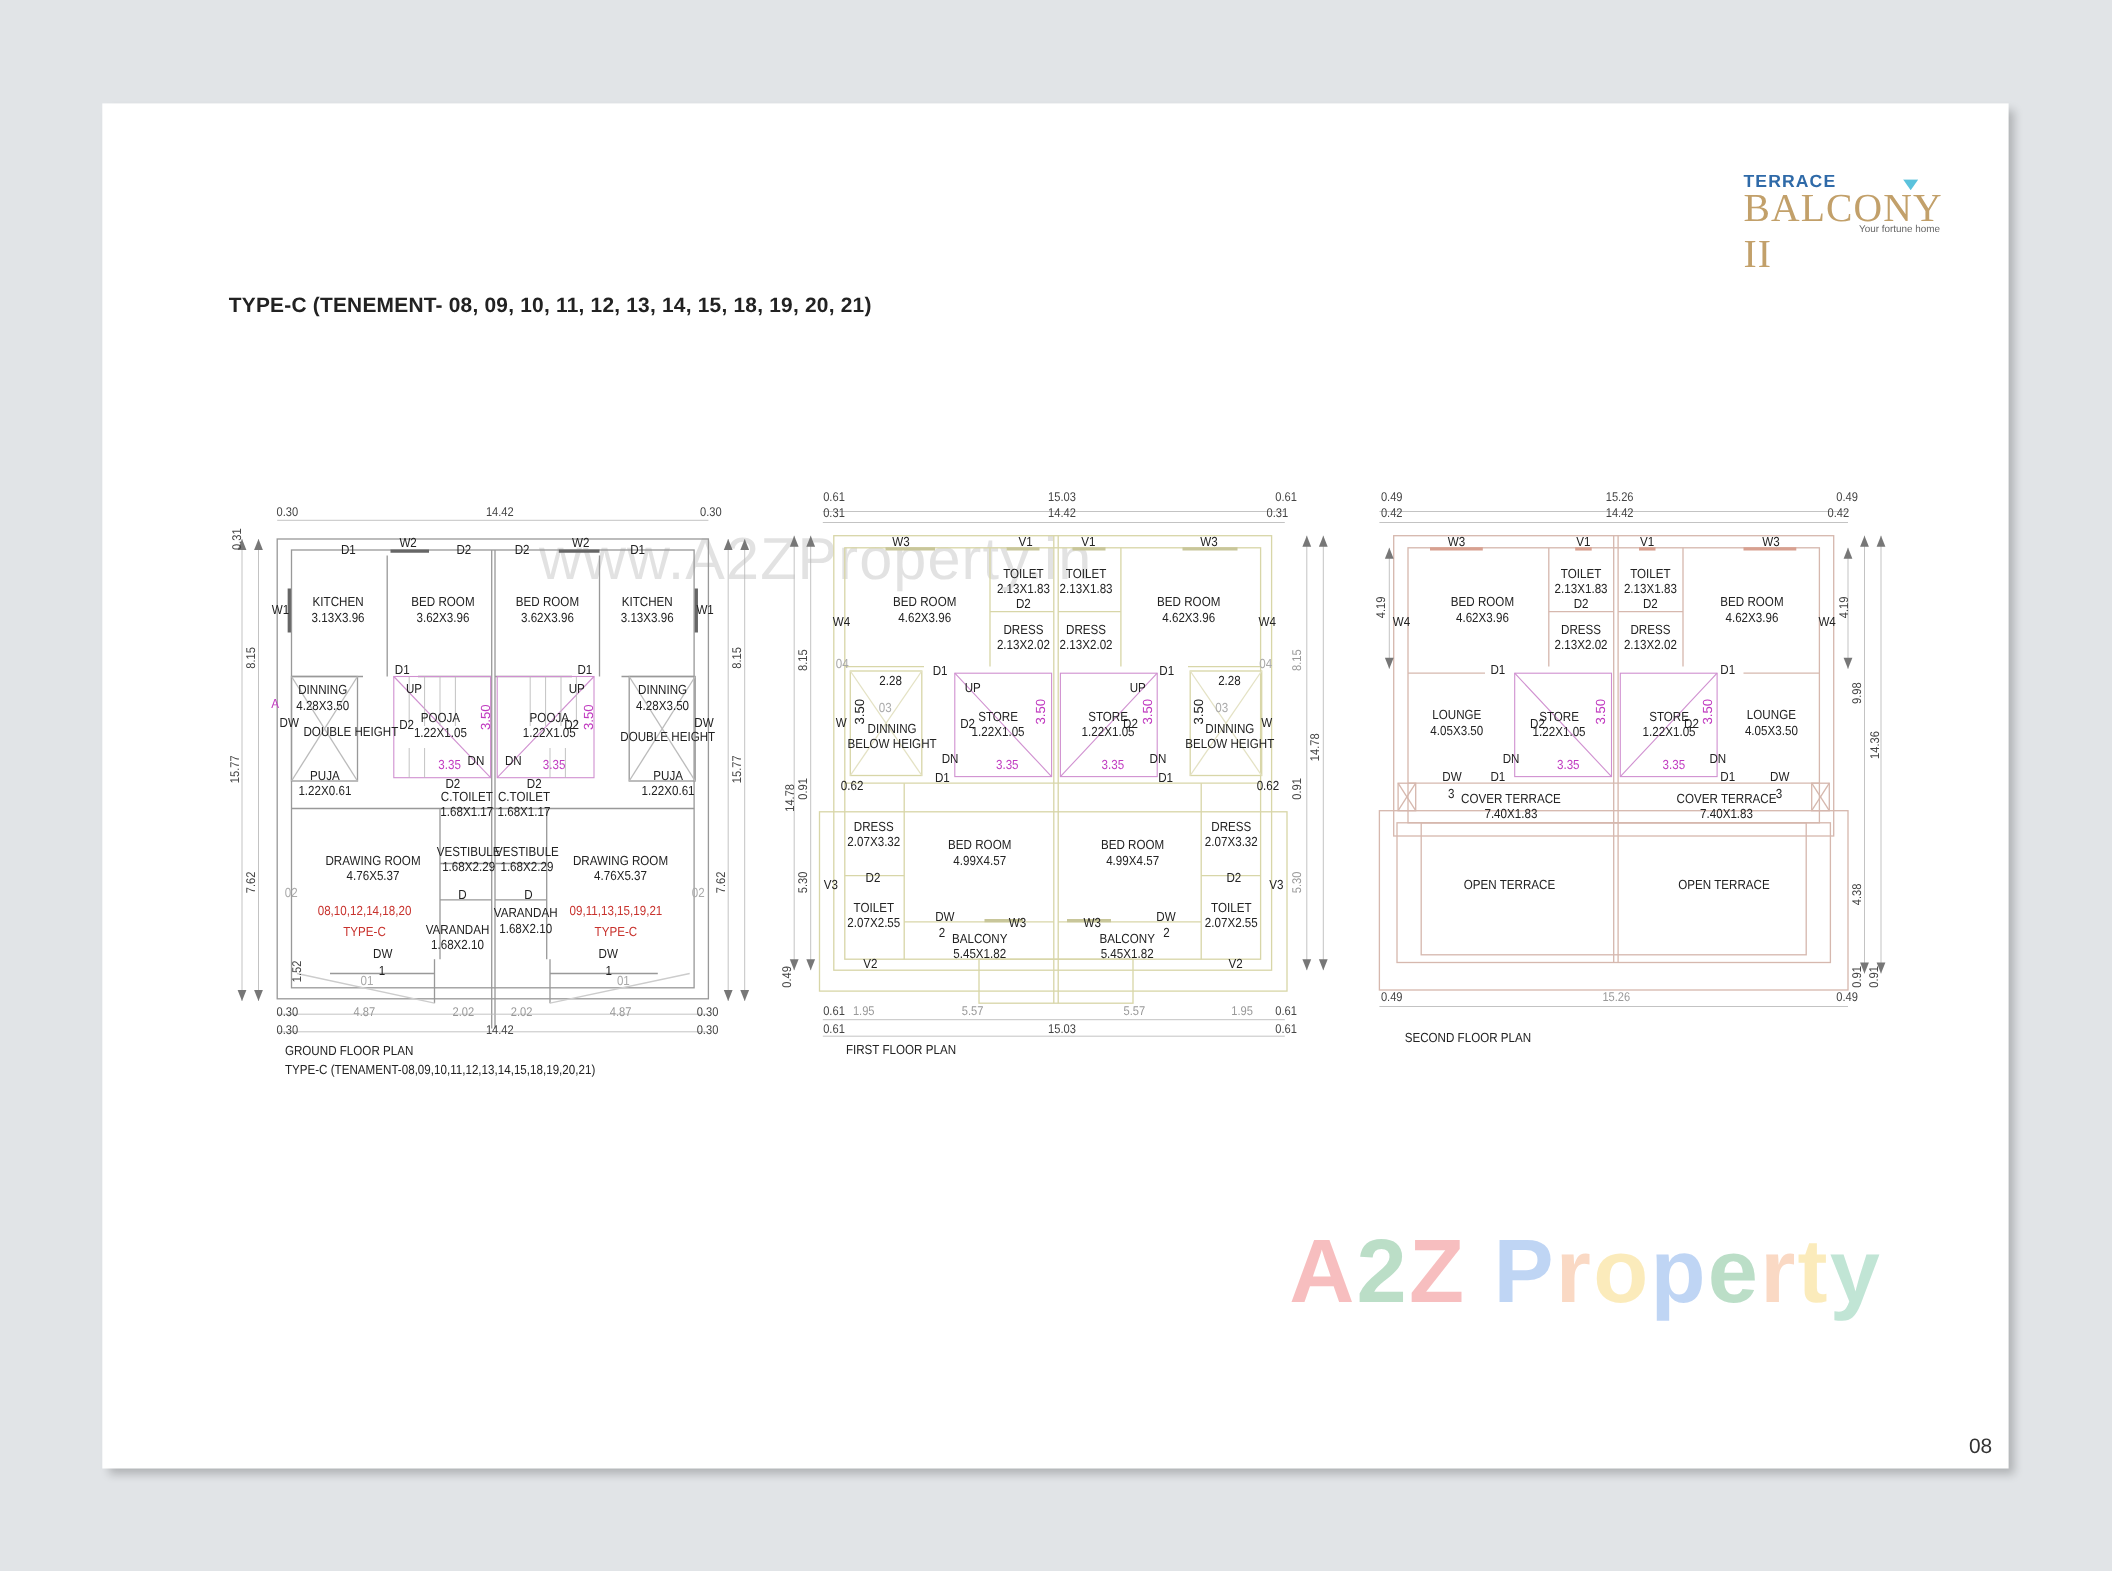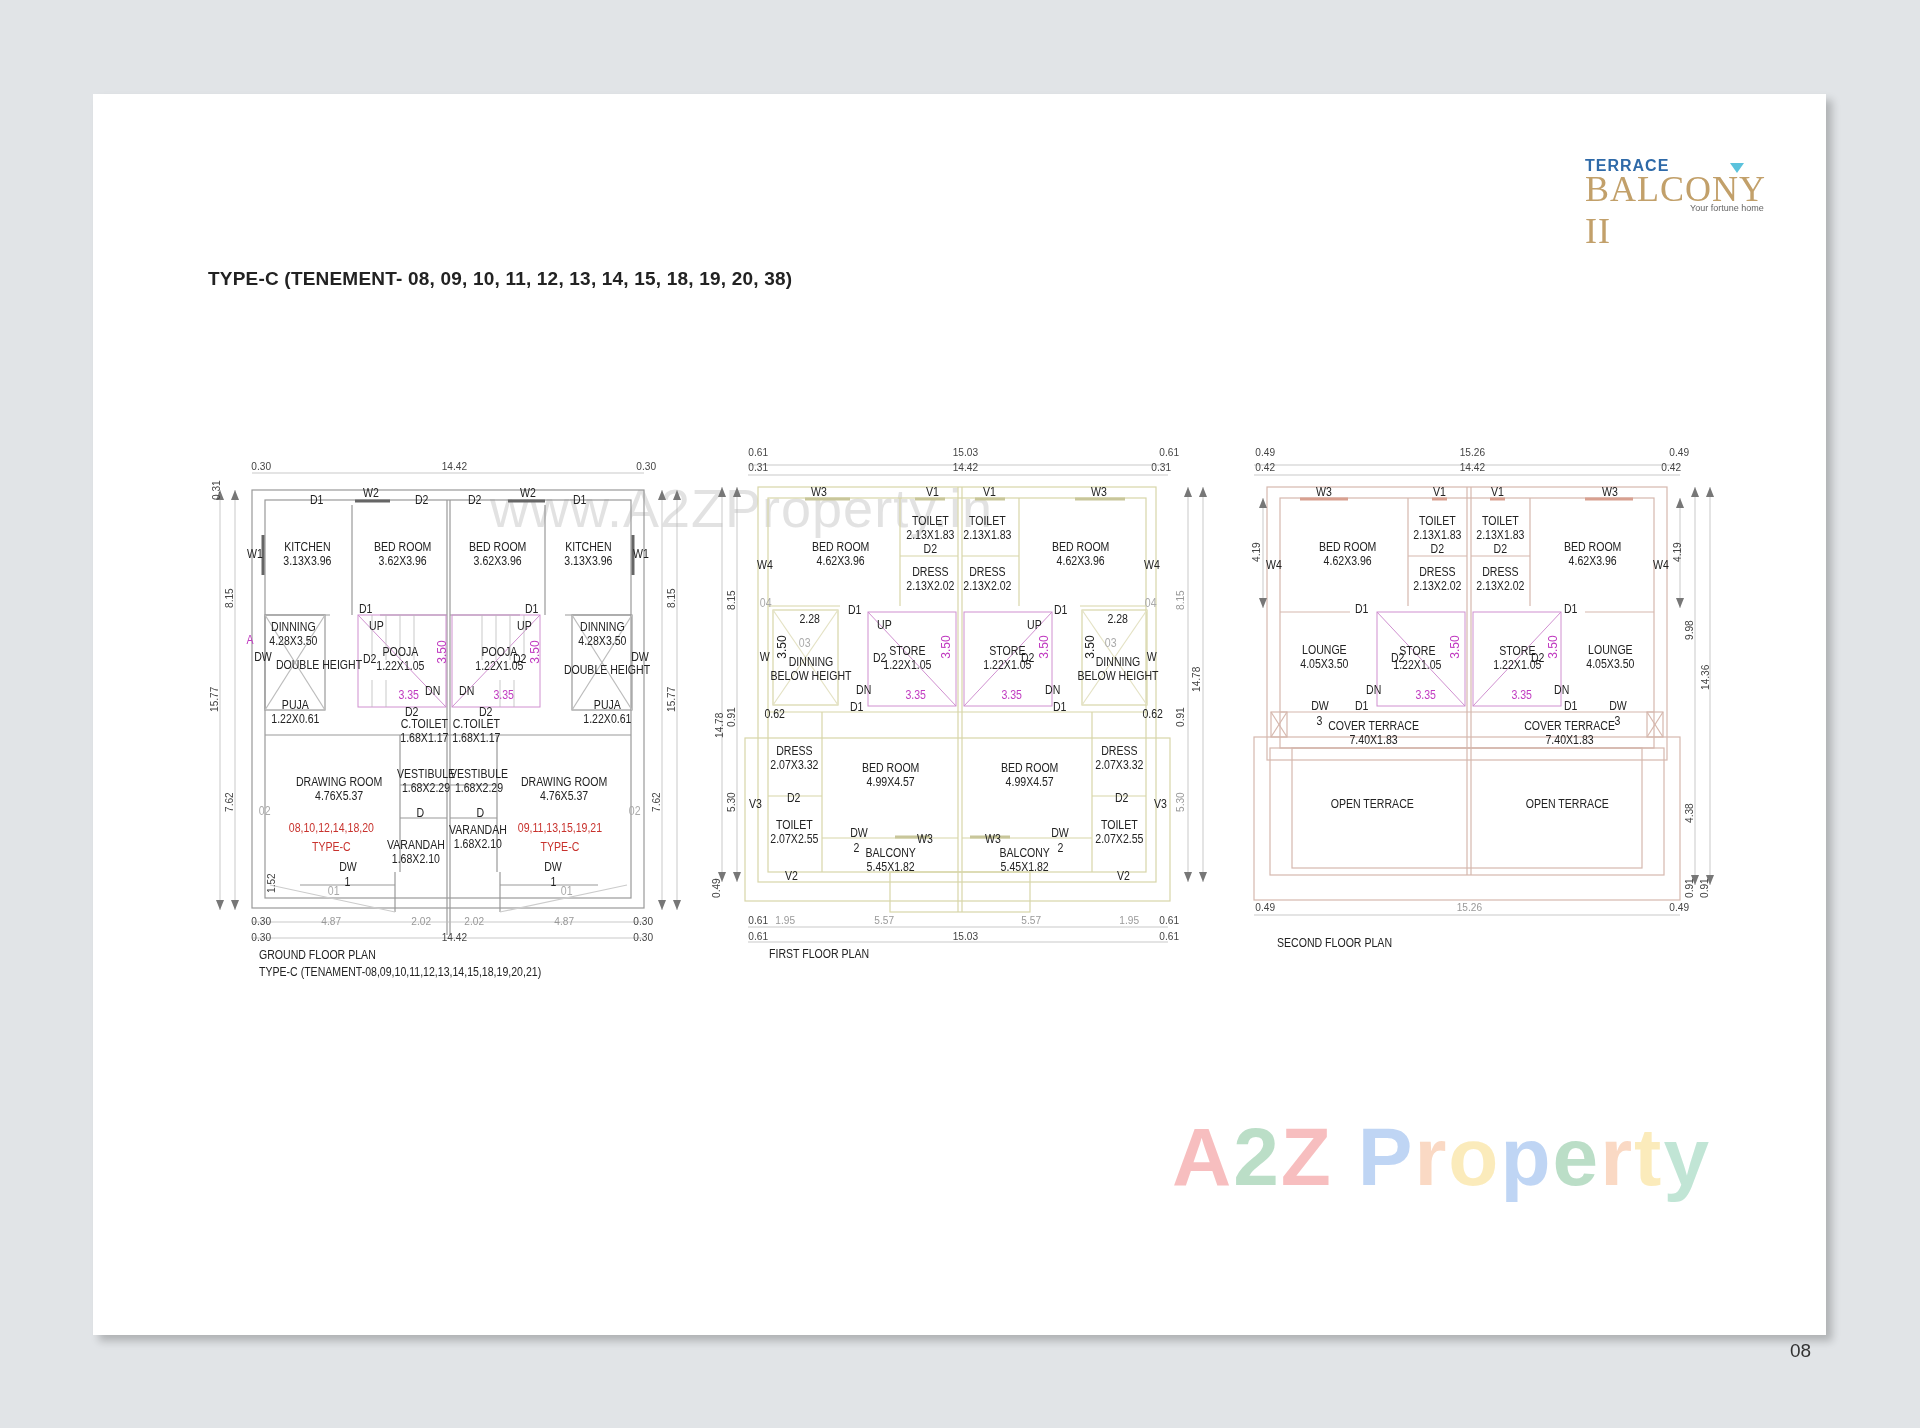--- a/index.html
+++ b/index.html
@@ -4,21 +4,21 @@
 <style>
   html,body{margin:0;padding:0;}
   body{width:1920px;height:1428px;background:#e1e4e7;position:relative;overflow:hidden;font-family:"Liberation Sans",sans-serif;}
   .page{position:absolute;left:93px;top:94px;width:1733px;height:1241px;background:#fff;box-shadow:6px 6px 8px rgba(0,0,0,0.22);}
   .logo{position:absolute;left:1585px;top:157px;width:190px;height:60px;}
   .logo .fortune{position:absolute;left:0;top:0;font-size:16px;font-weight:bold;color:#2f6aa8;letter-spacing:1px;}
   .logo .kimberly{position:absolute;left:0;top:11px;font-family:"Liberation Serif",serif;font-size:36px;color:#c2a06a;letter-spacing:1px;}
   .logo .diamond{position:absolute;left:145px;top:6px;width:14px;height:10px;background:#5bc2dc;clip-path:polygon(0 0,100% 0,50% 100%);}
   .logo .tag{position:absolute;left:105px;top:46px;font-size:9px;color:#666;}
   .title{position:absolute;left:208px;top:268px;font-size:19px;font-weight:bold;color:#222;letter-spacing:0.2px;}
-  .pagenum{position:absolute;left:1790px;top:1340px;font-size:19px;color:#333;}
+  .pagenum{position:absolute;left:1790px;top:1305px;font-size:19px;color:#333;}
   .wm1{position:absolute;left:490px;top:477px;font-size:54px;color:rgba(150,150,150,0.28);letter-spacing:1px;}
   .wm2{position:absolute;left:1172px;top:1110px;font-size:82px;font-weight:bold;letter-spacing:2px;}
   .wm2 span{opacity:0.32;}
   .plan{position:absolute;}
   .lbl{position:absolute;font-family:"Liberation Sans",sans-serif;font-size:12px;color:#222;text-align:center;line-height:14px;white-space:nowrap;transform:scaleX(0.88);transform-origin:center;}
   .dim{position:absolute;font-size:11.5px;color:#444;white-space:nowrap;transform:scaleX(0.88);}
   .dim.g{color:#999;}
   .dim.v{transform:rotate(-90deg) scaleX(0.88);transform-origin:left top;}
   .mag{color:#c03ac0;}
   .red{color:#c8322d;}
@@ -30,21 +30,21 @@
 
 <div class="page"></div>
 
 <div class="logo">
   <div class="fortune">TERRACE</div>
   <div class="kimberly"><span>BALCONY</span> <span>II</span></div>
   <div class="diamond"></div>
   <div class="tag">Your fortune home</div>
 </div>
 
-<div class="title">TYPE-C (TENEMENT- 08, 09, 10, 11, 12, 13, 14, 15, 18, 19, 20, 38)</div>
+<div class="title">TYPE-C (TENEMENT- 08, 09, 10, 11, 12, 13, 14, 15, 18, 19, 20, 21)</div>
 
 <div class="wm1">www.A2ZProperty.in</div>
 
 <div class="wm2">
   <span style="color:#e8393a">A</span><span style="color:#2e9b55">2</span><span style="color:#e8393a">Z</span><span> </span><span style="color:#3c7fe0">P</span><span style="color:#f08a4b">r</span><span style="color:#f4c430">o</span><span style="color:#3c7fe0">p</span><span style="color:#2e9b55">e</span><span style="color:#f08a4b">r</span><span style="color:#f4c430">t</span><span style="color:#40b080">y</span>
 </div>
 
 <div class="pagenum">08</div>
 
 <div class="plan" style="left:0;top:0;">

